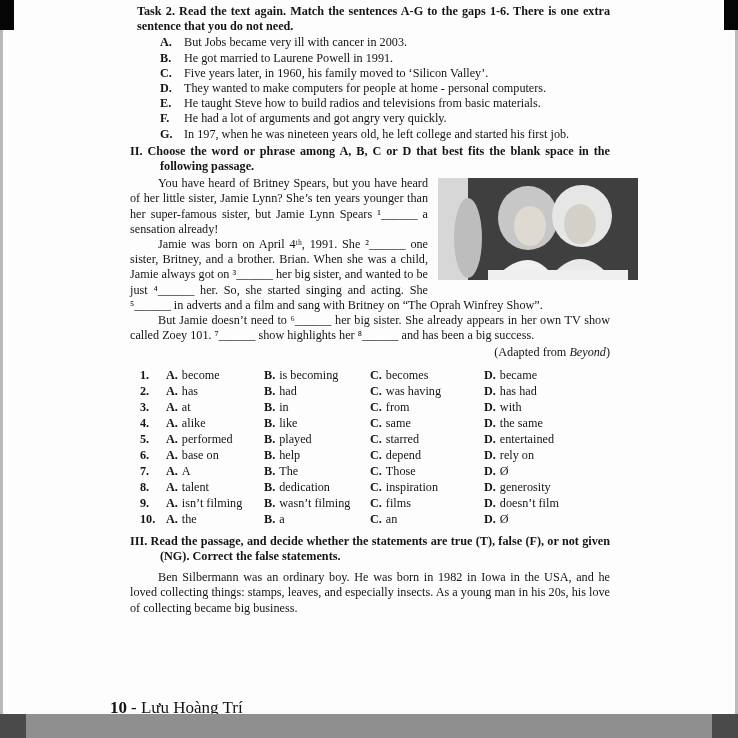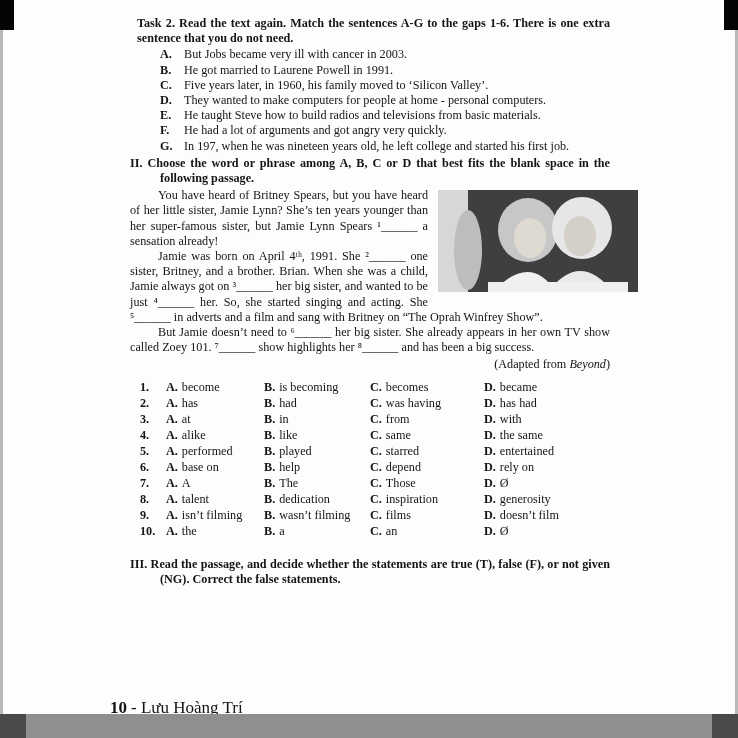--- a/index.html
+++ b/index.html
@@ -9,27 +9,27 @@
 
   
   .edge-tl { position:absolute; left:0; top:0; width:14px; height:30px; background:#050505; }
   .edge-tr { position:absolute; right:0; top:0; width:14px; height:30px; background:#050505; }
   .edge-l  { position:absolute; left:0; top:30px; width:3px; height:684px; background:#b9b9b9; }
   .edge-r  { position:absolute; right:0; top:30px; width:3px; height:684px; background:#b9b9b9; }
   .bottom-bar { position:absolute; left:0; bottom:0; width:738px; height:24px; background:#8f8f8f; }
   .bottom-bar .dk-l { position:absolute; left:0; top:0; width:26px; height:24px; background:#4a4a4a; }
   .bottom-bar .dk-r { position:absolute; right:0; top:0; width:26px; height:24px; background:#4a4a4a; }
 
-  .content { position:absolute; left:130px; top:16px; width:480px; font-size:12.2px; line-height:15.2px; }
+  .content { position:absolute; left:130px; top:4px; width:480px; font-size:12.2px; line-height:15.2px; }
 
   .h { font-weight:bold; text-align:justify; }
   .task2 { margin-left:7px; }
   .hang { padding-left:30px; text-indent:-30px; }
   .sec2 { }
-  .sec3 { margin-top:18px; }
+  .sec3 { margin-top:7px; }
 
   .abc { margin:1px 0 2px 30px; }
   .abc-item { display:flex; }
   .abc-letter { font-weight:bold; flex:0 0 24px; }
   .abc-text { flex:1; }
 
   .passage { margin-top:2px; text-align:justify; }
   .para { text-indent:28px; text-align:justify; }
   .photo { float:right; width:200px; height:102px; margin:2px -28px 3px 10px; }
   .photo svg { display:block; }
@@ -173,20 +173,21 @@
       <span class="num">10.</span>
       <span class="cell"><b>A.</b><span>the</span></span>
       <span class="cell"><b>B.</b><span>a</span></span>
       <span class="cell"><b>C.</b><span>an</span></span>
       <span class="cell"><b>D.</b><span>Ø</span></span>
     </div>
 
     <p class="h hang sec3">III. Read the passage, and decide whether the statements are true (T), false (F), or not given (NG). Correct the false statements.</p>
 
 
+    <p class="para ben">Ben Silbermann was an ordinary boy. He was born in 1982 in Iowa in the USA, and he loved collecting things: stamps, leaves, and especially insects. As a young man in his 20s, his love of collecting became big business.</p>
 
   </div>
 
   <div class="footer">
     <span class="pg">10</span><span>- Lưu Hoàng Trí</span>
   </div>
 
   <div class="bottom-bar">
     <span class="dk-l"></span>
     <span class="dk-r"></span>

